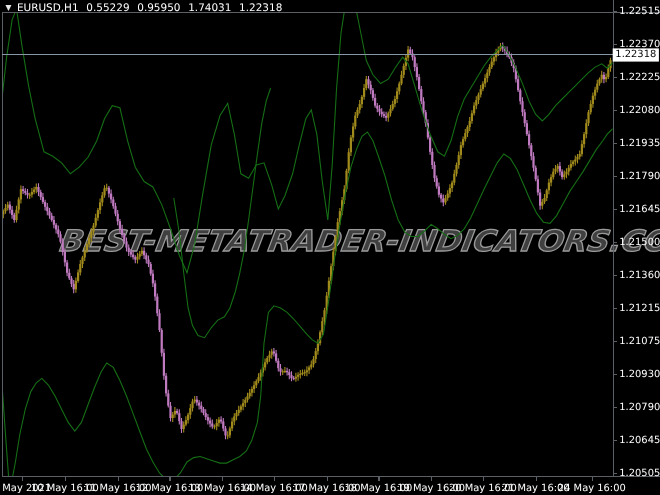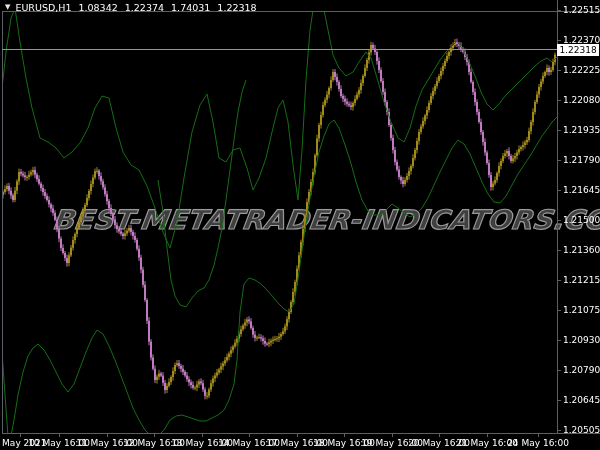--- a/index.html
+++ b/index.html
@@ -28,22 +28,22 @@
   }
 </style>
 </head>
 <body>
 
 <div id="chart-window">
 
   <div id="title-bar">
     <span class="marker">▼</span>
     <span>EURUSD,H1</span>
-    <span>1.08342</span>
-    <span>1.22374</span>
+    <span>0.55229</span>
+    <span>0.95950</span>
     <span>1.74031</span>
     <span>1.22318</span>
   </div>
 
   <div id="watermark">BEST-METATRADER-INDICATORS.COM</div>
 
   <svg id="chart-svg" width="600" height="450">
       <defs>
         <clipPath id="plotclip">
           <rect x="2" y="11" width="555" height="422"></rect>

